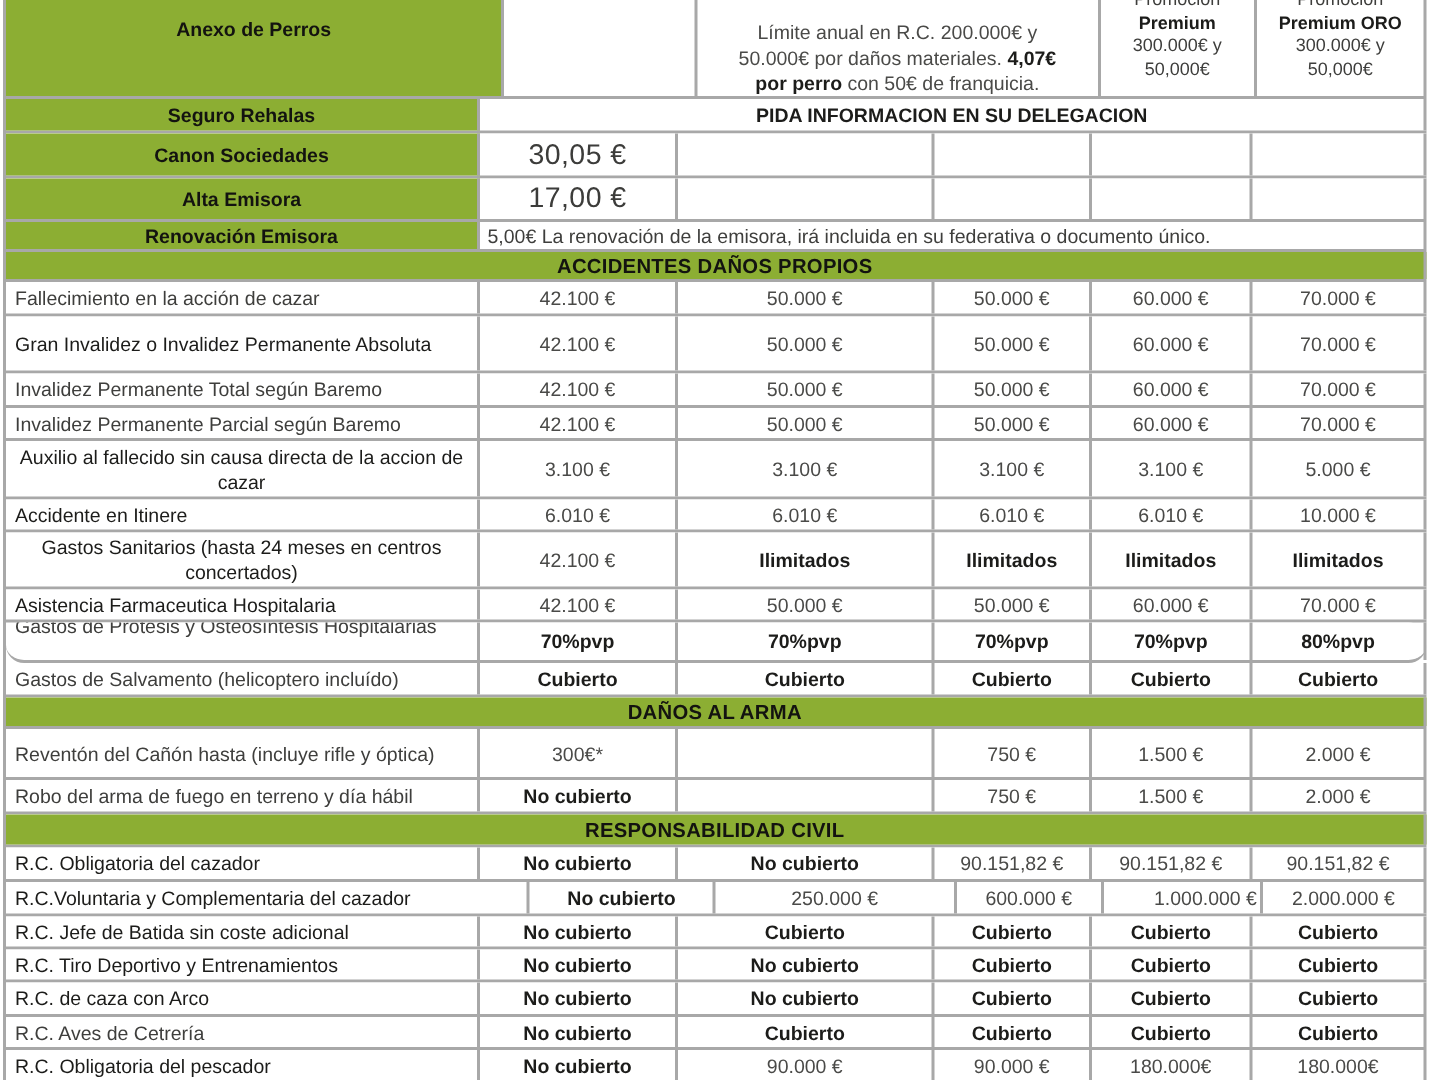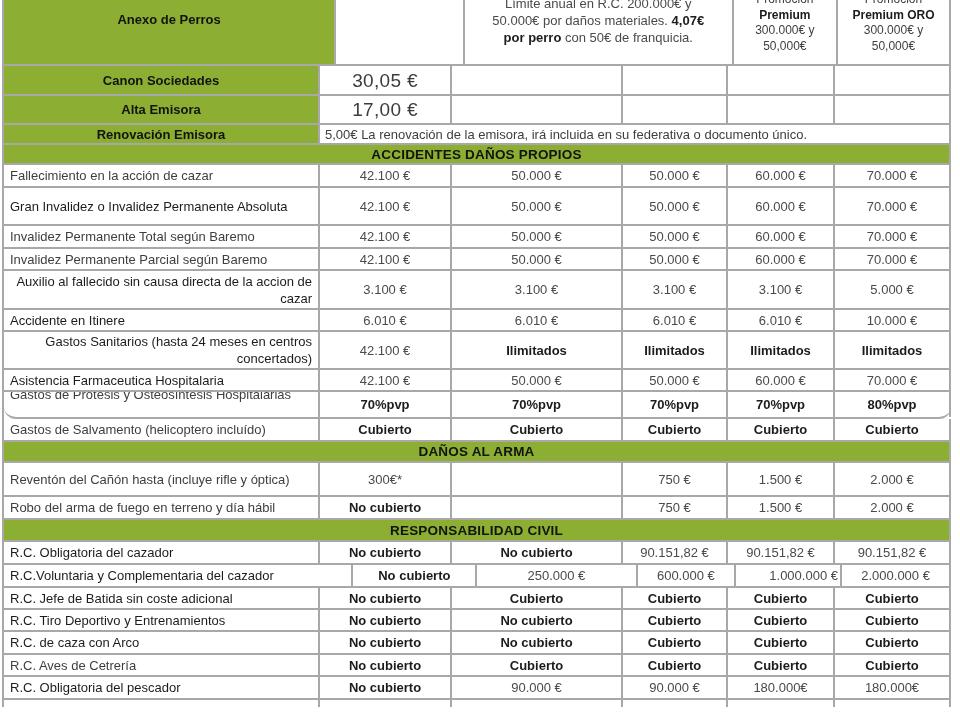--- a/index.html
+++ b/index.html
@@ -9,34 +9,34 @@
     --txtb:#1c1c1a;
   }
   *{margin:0;padding:0;box-sizing:border-box;}
   html,body{width:960px;height:720px;overflow:hidden;background:#fff;}
   body{font-family:"Liberation Sans","DejaVu Sans",sans-serif;color:var(--txt);}
   #tbl{position:relative;margin-left:2px;width:949px;border-left:2px solid var(--bd);}
   .row{display:flex;border-bottom:2px solid var(--bd);background:#fff;}
   .row.no-bb{border-bottom:none;}
   .cell{border-right:2px solid var(--bd);display:flex;align-items:center;justify-content:center;
         overflow:hidden;font-size:13px;line-height:17px;}
-  .label-cell{justify-content:flex-start;text-align:right;padding:0 6px 0 6px;color:#3e3e3c;}
+  .label-cell{justify-content:flex-start;text-align:center;padding:0 6px 0 6px;color:#3e3e3c;}
   .label-cell.lbold span{font-weight:normal;color:var(--txtb);}
   .label-cell.clip{align-items:flex-start;}
   .label-cell.clip span{margin-top:-6px;}
   .green-cell{background:var(--green);font-weight:bold;color:#131310;justify-content:center;text-align:center;}
   .section-title{background:var(--green);font-weight:bold;color:#131310;letter-spacing:.2px;font-size:13.5px;}
   .vr{color:var(--txt);}
   .vb{font-weight:bold;color:var(--txtb);}
   .big-val{font-size:19px;color:#3c3c3a;letter-spacing:.3px;}
   .merged-center{font-weight:bold;color:var(--txtb);}
   .merged-left{justify-content:flex-start;padding-left:5px;color:#3e3e3c;}
   
   .anexo-label{align-items:flex-start;padding-top:11px;}
-  .desc-cell{align-items:flex-start;}
+  .desc-cell{align-items:flex-end;}
   .desc-lines{margin-top:-5px;text-align:center;line-height:17px;font-size:13px;width:100%;}
   .promo-cell{align-items:flex-start;font-size:12px;}
   .promo-lines{margin-top:-8px;text-align:center;line-height:15.5px;width:100%;color:#3e3e3c;}
   .promo-lines div:nth-child(2){font-weight:bold;color:var(--txtb);}
   .seg-b{font-weight:bold;color:var(--txtb);}
 </style>
 </head>
 <body>
 
 <div id="tbl">
@@ -64,20 +64,28 @@
     <div class="cell promo-cell" style="width:116px">
       <div class="promo-lines">
         <div>Promoción</div>
         <div>Premium ORO</div>
         <div>300.000€ y</div>
         <div>50,000€</div>
       </div>
     </div>
   </div>
 
+  <div class="row" style="height:23px">
+    <div class="cell green-cell" style="width:316px">
+      <span>Seguro Rehalas</span>
+    </div>
+    <div class="cell merged-center" style="width:631px">
+      <span>PIDA INFORMACION EN SU DELEGACION</span>
+    </div>
+  </div>
 
   <div class="row" style="height:30px">
     <div class="cell green-cell" style="width:316px">
       <span>Canon Sociedades</span>
     </div>
     <div class="cell big-val" style="width:132px">
       <span>30,05 €</span>
     </div>
     <div class="cell" style="width:171px"></div>
     <div class="cell" style="width:105px"></div>

